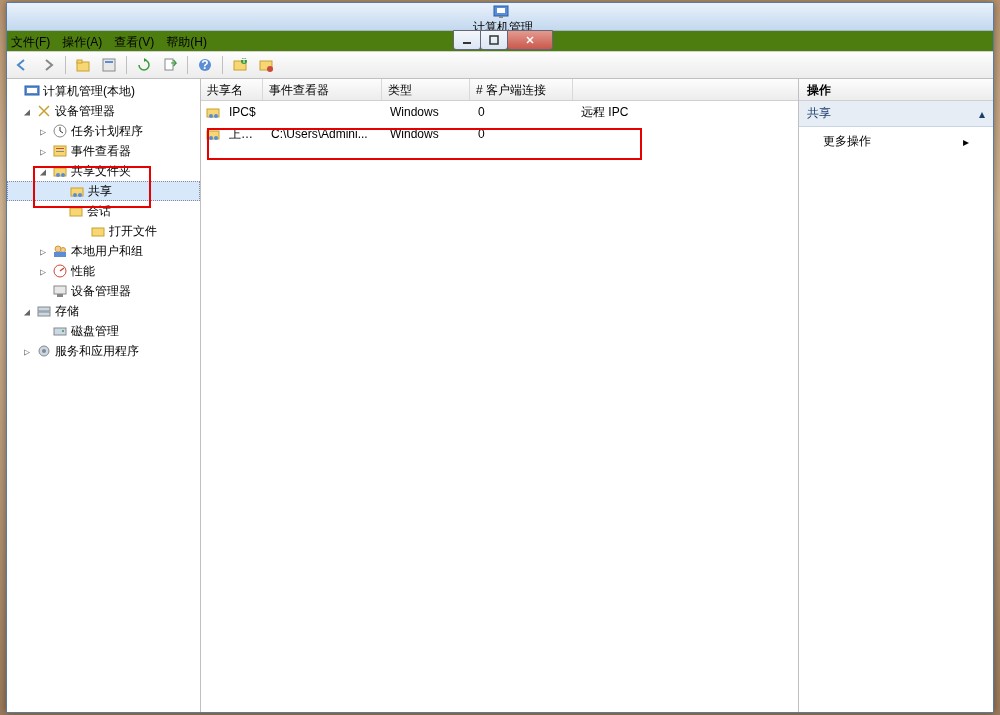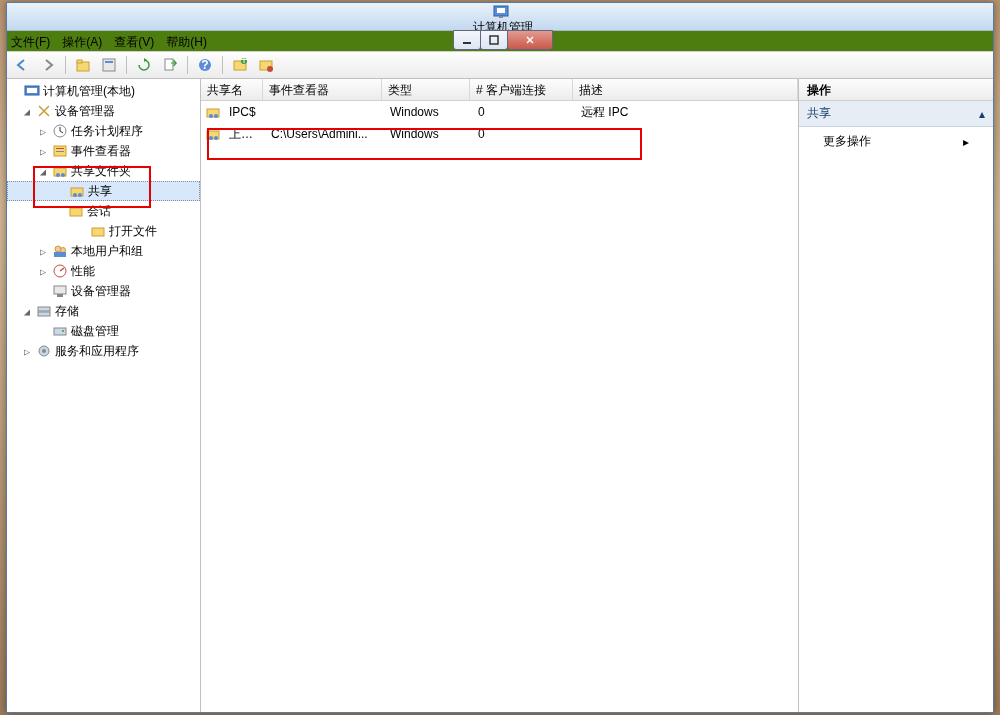--- a/index.html
+++ b/index.html
@@ -283,21 +283,20 @@
       </div>
     </div>
 
     <div class="middle">
       <div class="listpane">
         <div class="listheader">
           <div class="colh col-name">共享名</div>
           <div class="colh col-path">事件查看器</div>
           <div class="colh col-type">类型</div>
           <div class="colh col-conn"># 客户端连接</div>
-          <div class="colh col-desc">描述</div>
         </div>
         <div class="listbody">
           <div class="row">
             <span class="row-icon">
                 <svg width="16" height="16">
                   <rect x="2" y="5" width="12" height="8" fill="#f7d774" stroke="#c9a030"></rect>
                   <circle cx="6" cy="12" r="2" fill="#5a8dd6"></circle>
                   <circle cx="11" cy="12" r="2" fill="#5a8dd6"></circle>
                 </svg>
               </span>

